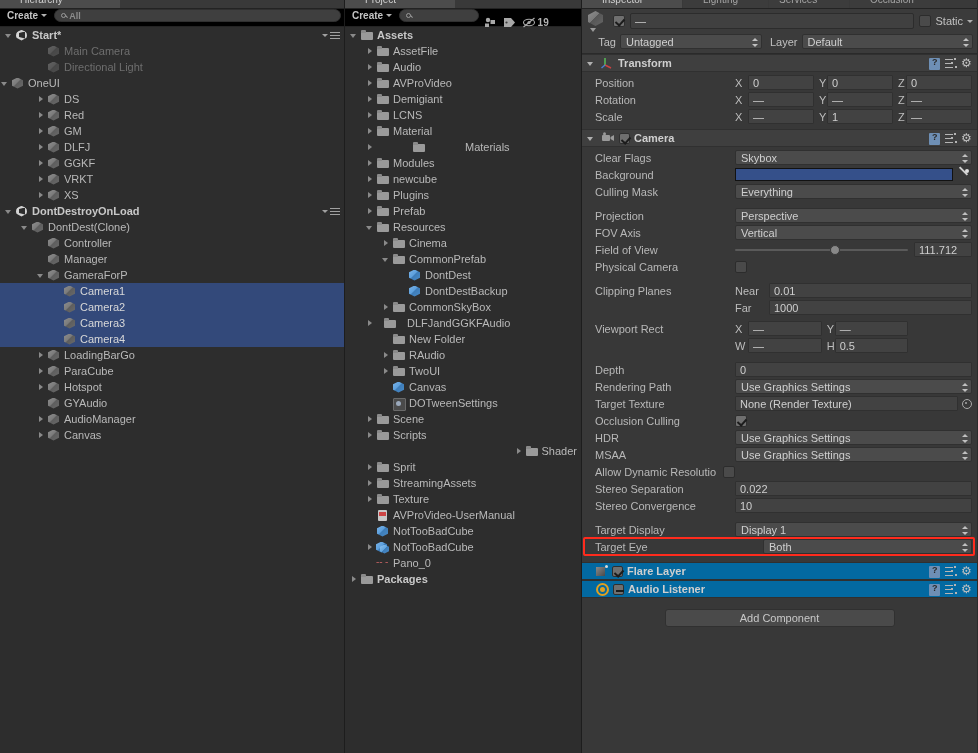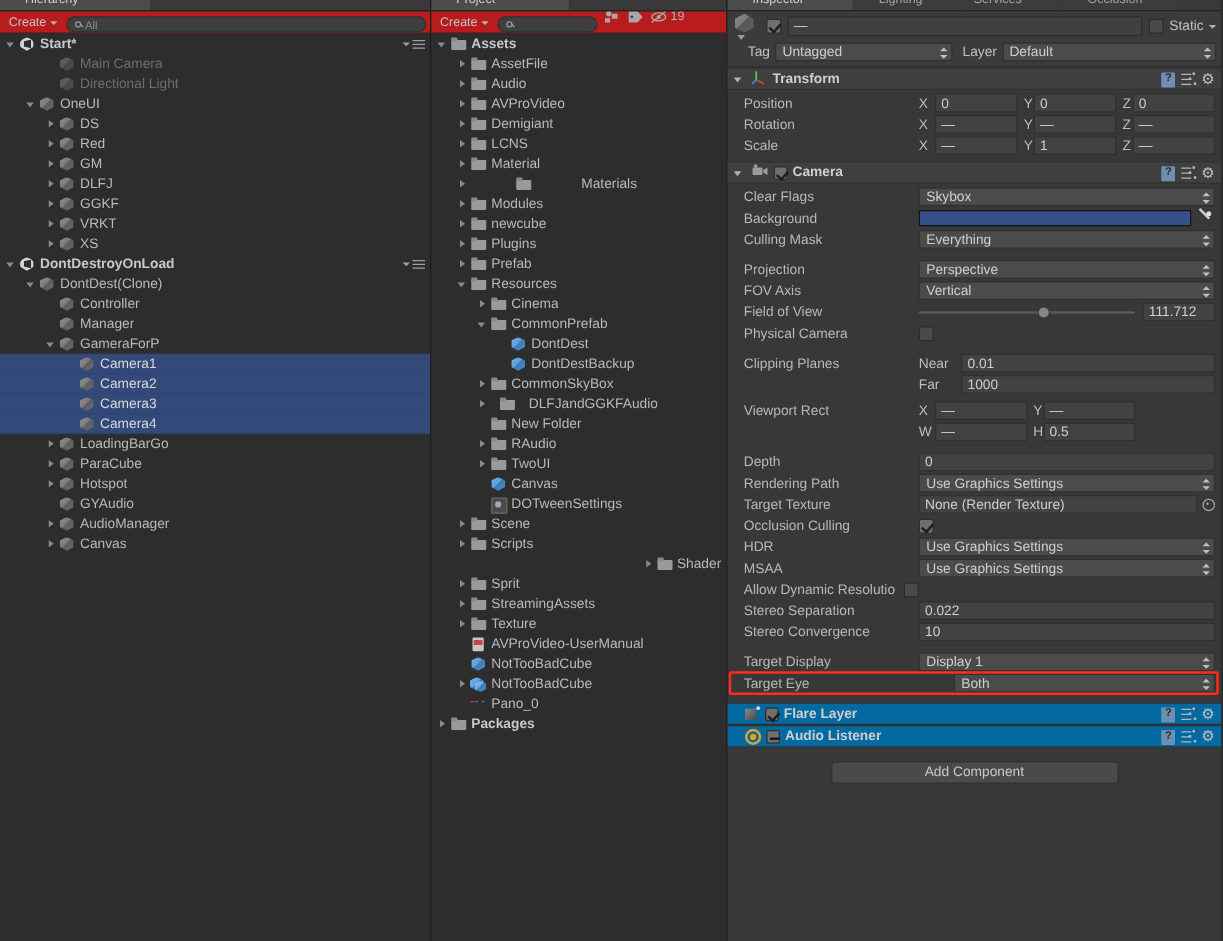--- a/index.html
+++ b/index.html
@@ -22,22 +22,22 @@
   }
   .tab {
     position: absolute; top: -9px; height: 18px; line-height: 18px;
     font-size: 10px; color: #a5a5a5; padding: 0 10px 0 20px;
     background: #3c3c3c; border-radius: 2px 2px 0 0; white-space: nowrap;
   }
   .tab.active { background: #4c4c4c; color: #d2d2d2; }
   .tab .tico { position: absolute; left: 6px; top: 5px; width: 9px; height: 9px; }
 
   .toolbar {
-    height: 18px; background: #b91c1c; display: flex; align-items: flex-end;
-    border-bottom: 1px solid #242424; padding: 0 3px; gap: 3px;
+    height: 18px; background: #000000; display: flex; align-items: flex-start;
+    border-bottom: 1px solid #242424; padding: 0 3px; gap: 3px; font-weight: bold;
   }
   .create-btn {
     font-size: 10px; color: #c4c4c4; padding: 1px 4px 2px 4px; white-space: nowrap;
     display: flex; align-items: center; gap: 3px; cursor: default;
   }
   .caret-dn {
     width: 0; height: 0; border-left: 3px solid transparent; border-right: 3px solid transparent;
     border-top: 3px solid #b0b0b0; display: inline-block;
   }
   .search-box {
@@ -329,21 +329,21 @@
         <div class="row dim" style="padding-left: 36px;">
           <span class="arrow"></span>
           <span class="ico cube" style="opacity: 0.55;"></span>
           <span class="lbl">Main Camera</span>
         </div>
         <div class="row dim" style="padding-left: 36px;">
           <span class="arrow"></span>
           <span class="ico cube" style="opacity: 0.55;"></span>
           <span class="lbl">Directional Light</span>
         </div>
-        <div class="row" style="padding-left: 20px;">
+        <div class="row" style="">
           <span class="arrow d"></span>
           <span class="ico cube"></span>
           <span class="lbl">OneUI</span>
         </div>
         <div class="row" style="padding-left: 36px;">
           <span class="arrow r"></span>
           <span class="ico cube"></span>
           <span class="lbl">DS</span>
         </div>
         <div class="row" style="padding-left: 36px;">
@@ -582,21 +582,21 @@
         <div class="row" style="padding-left: 52px;">
           <span class="arrow"></span>
           <span class="ico cubeblue"></span>
           <span class="lbl">DontDestBackup</span>
         </div>
         <div class="row" style="padding-left: 36px;">
           <span class="arrow r"></span>
           <span class="ico folder"></span>
           <span class="lbl">CommonSkyBox</span>
         </div>
-        <div class="row" style="padding-left: 36px; gap: 7px;">
+        <div class="row" style="padding-left: 20px; gap: 7px;">
           <span class="arrow r"></span>
           <span class="ico folder"></span>
           <span class="lbl">DLFJandGGKFAudio</span>
         </div>
         <div class="row" style="padding-left: 36px;">
           <span class="arrow"></span>
           <span class="ico folder"></span>
           <span class="lbl">New Folder</span>
         </div>
         <div class="row" style="padding-left: 36px;">

